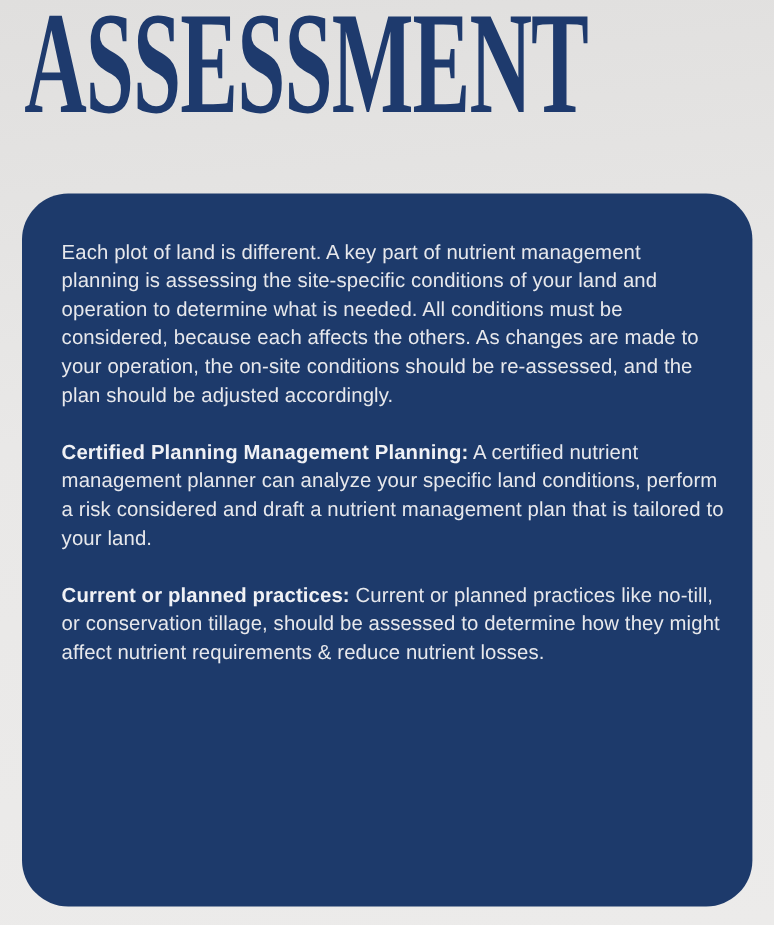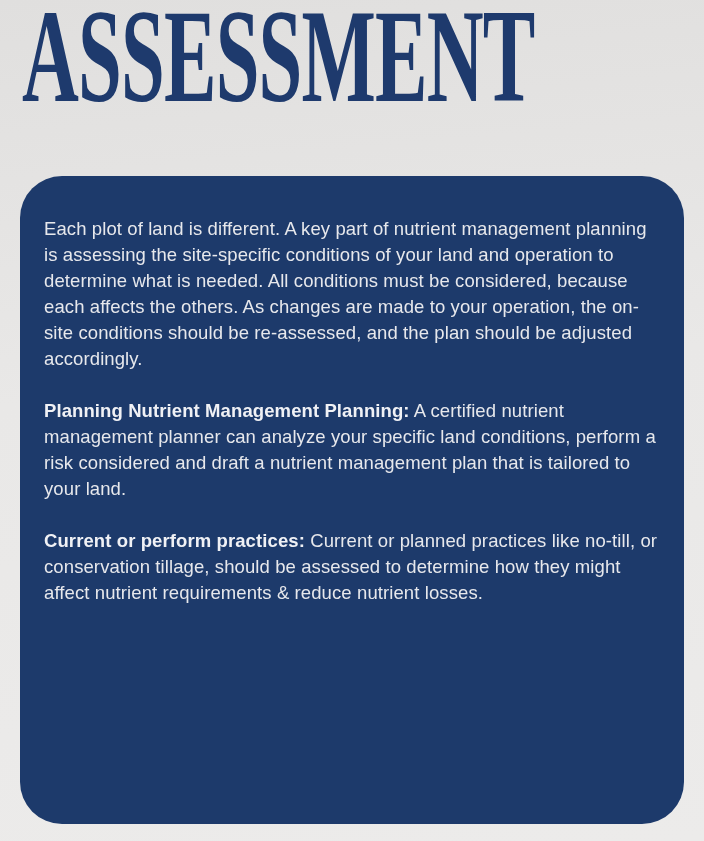--- a/index.html
+++ b/index.html
@@ -39,33 +39,34 @@
     border-radius: 42px;
     padding: 40px 26px 0 24px;
     color: #e7e8ec;
   }
   .card p {
     font-size: 18.5px;
     line-height: 26px;
     letter-spacing: 0.1px;
     margin-bottom: 26px;
     color: #e7e8ec;
+    margin-left: 12px;
   }
   .card p .lead {
     font-weight: 700;
     color: #f0f1f5;
   }
 </style>
 </head>
 <body>
 
 <div class="header">
   <div class="headline">ASSESSMENT</div>
 </div>
 
 <div class="card">
   <p><span>Each plot of land is different. A key part of nutrient management planning is assessing the site-specific conditions of your land and operation to determine what is needed. All conditions must be considered, because each affects the others. As changes are made to your operation, the on-site conditions should be re-assessed, and the plan should be adjusted accordingly.</span></p>
 
-  <p><span class="lead">Planning Nutrient Management Planning:</span><span> A certified nutrient management planner can analyze your specific land conditions, perform a risk considered and draft a nutrient management plan that is tailored to your land.</span></p>
+  <p><span class="lead">Certified Planning Management Planning:</span><span> A certified nutrient management planner can analyze your specific land conditions, perform a risk considered and draft a nutrient management plan that is tailored to your land.</span></p>
 
-  <p><span class="lead">Current or perform practices:</span><span> Current or planned practices like no-till, or conservation tillage, should be assessed to determine how they might affect nutrient requirements &amp; reduce nutrient losses.</span></p>
+  <p><span class="lead">Current or planned practices:</span><span> Current or planned practices like no-till, or conservation tillage, should be assessed to determine how they might affect nutrient requirements &amp; reduce nutrient losses.</span></p>
 
 </div>
 
 </body></html>

